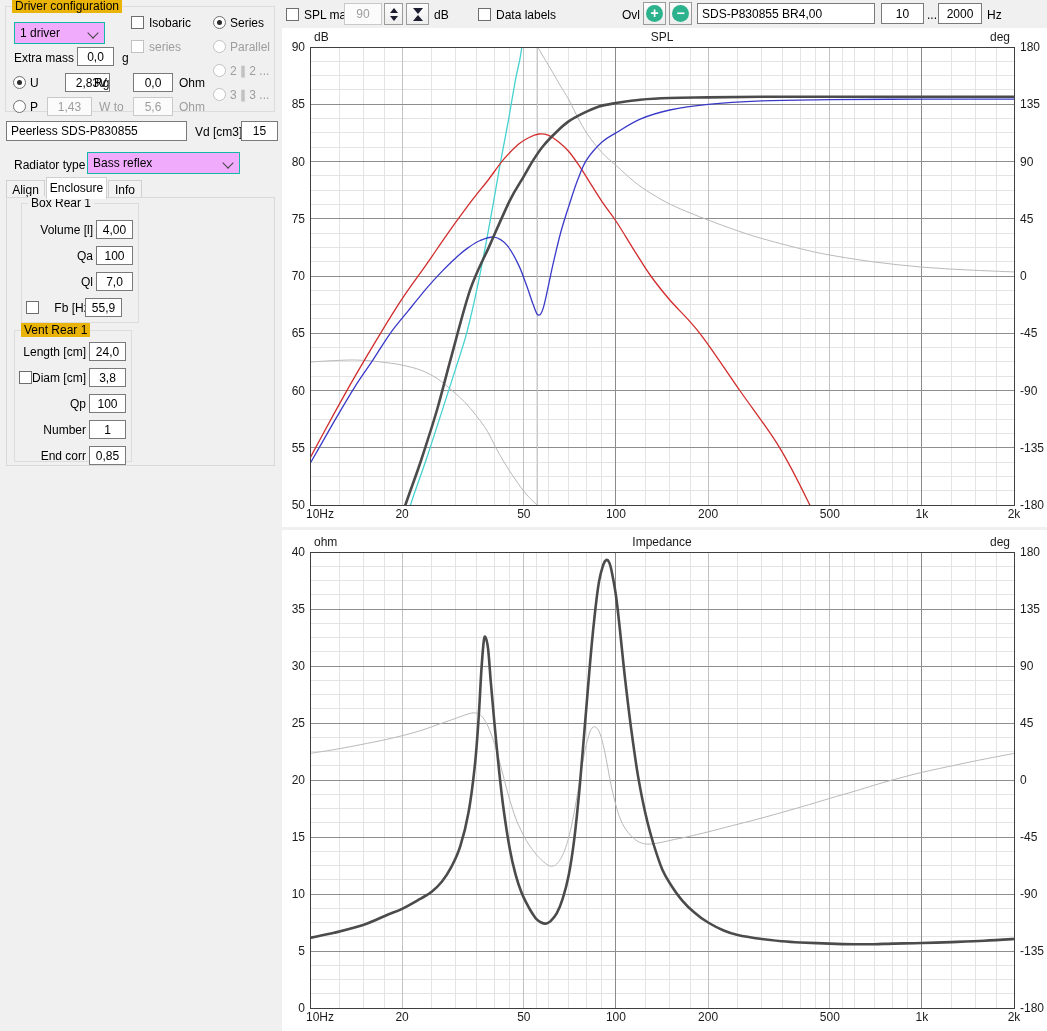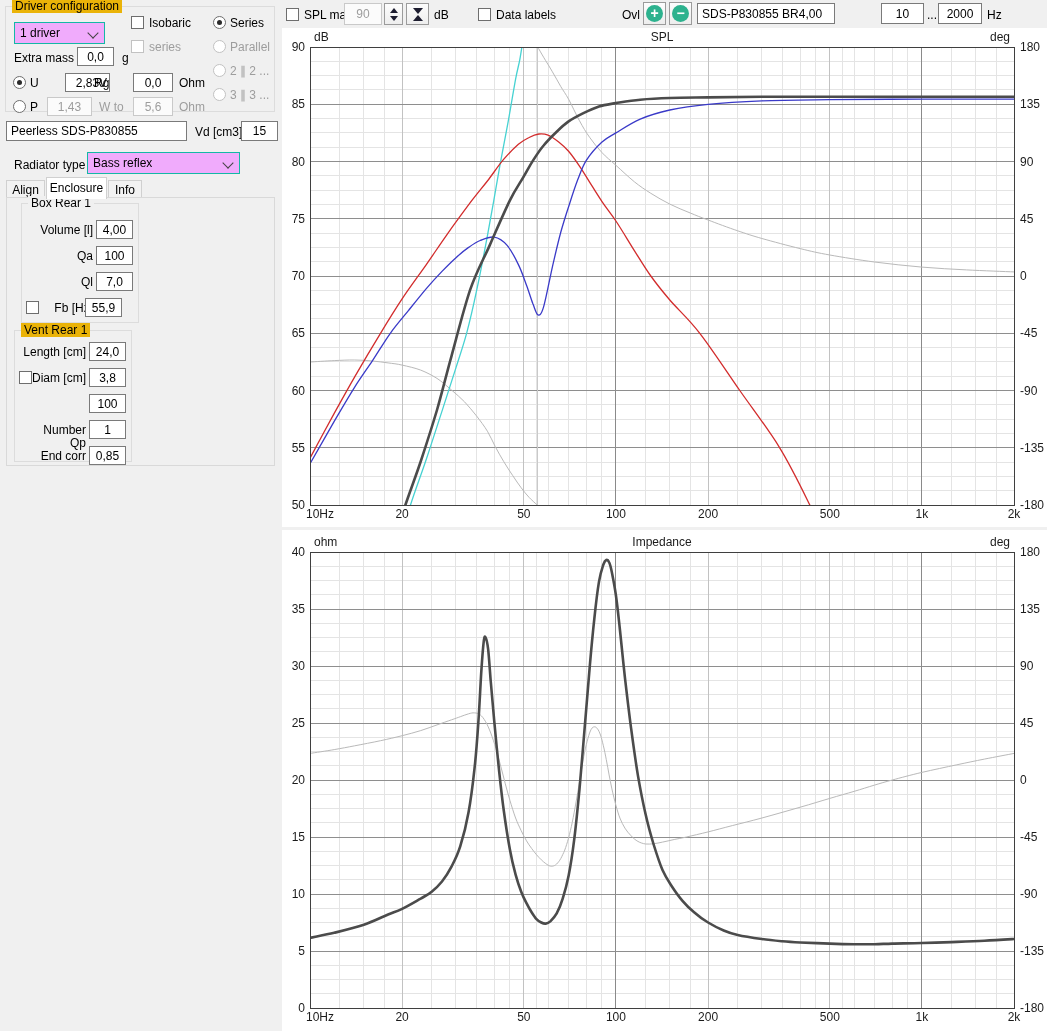--- a/index.html
+++ b/index.html
@@ -57,21 +57,21 @@
 <span class="lbl" style="left:434px;top:8px;">dB</span>
 <span class="cb" style="left:478px;top:8px;"></span>
 <span class="lbl" style="left:496px;top:8px;">Data labels</span>
 <span class="lbl" style="left:622px;top:8px;">Ovl</span>
 <div class="ovl-btn" style="left:643px;top:2px;">
   <span class="ovl-circle">+</span>
 </div>
 <div class="ovl-btn" style="left:669px;top:2px;">
   <span class="ovl-circle">−</span>
 </div>
-<input class="fld left" style="left: 697px; top: 3px; width: 138px; height: 21px;" value="SDS-P830855 BR4,00">
+<input class="fld left" style="left: 697px; top: 3px; width: 178px; height: 21px;" value="SDS-P830855 BR4,00">
 <input class="fld" style="left: 881px; top: 3px; width: 43px; height: 21px;" value="10">
 <span class="lbl" style="left:927px;top:8px;">...</span>
 <input class="fld" style="left: 938px; top: 3px; width: 44px; height: 21px;" value="2000">
 <span class="lbl" style="left:987px;top:8px;">Hz</span>
 
 <div class="groupbox" style="left:5px;top:6px;width:270px;height:106px;">
   <span class="gtitle">Driver configuration</span>
   <div class="select" style="left:8px;top:15px;width:91px;height:22px;">
     <span class="sval">1 driver</span>
     <span class="chev"></span>
@@ -134,21 +134,21 @@
   <input class="fld" style="left: 63px; top: 94px; width: 37px; height: 19px;" value="55,9">
 </div>
 
 <div class="groupbox" style="left:14px;top:330px;width:118px;height:132px;z-index:2;">
   <span class="gtitle">Vent Rear 1</span>
   <span class="fr-label" style="top:14px;">Length [cm]</span>
   <input class="fld" style="left: 74px; top: 11px; width: 37px; height: 19px;" value="24,0">
   <span class="cb" style="left:4px;top:40px;"></span>
   <span class="fr-label" style="top:40px;">Diam [cm]</span>
   <input class="fld" style="left: 74px; top: 37px; width: 37px; height: 19px;" value="3,8">
-  <span class="fr-label" style="top:66px;margin-top:39px;">Qp</span>
+  <span class="fr-label" style="top:66px;">Qp</span>
   <input class="fld" style="left: 74px; top: 63px; width: 37px; height: 19px;" value="100">
   <span class="fr-label" style="top:92px;">Number</span>
   <input class="fld" style="left: 74px; top: 89px; width: 37px; height: 19px;" value="1">
   <span class="fr-label" style="top:118px;">End corr</span>
   <input class="fld" style="left: 74px; top: 115px; width: 37px; height: 19px;" value="0,85">
 </div>
 
 <div class="panel" style="left:282px;top:28px;width:765px;height:499px;"></div>
 <div class="panel" style="left:282px;top:530px;width:765px;height:501px;"></div>
 <svg id="chart-overlay" width="1047" height="1031" viewBox="0 0 1047 1031">

